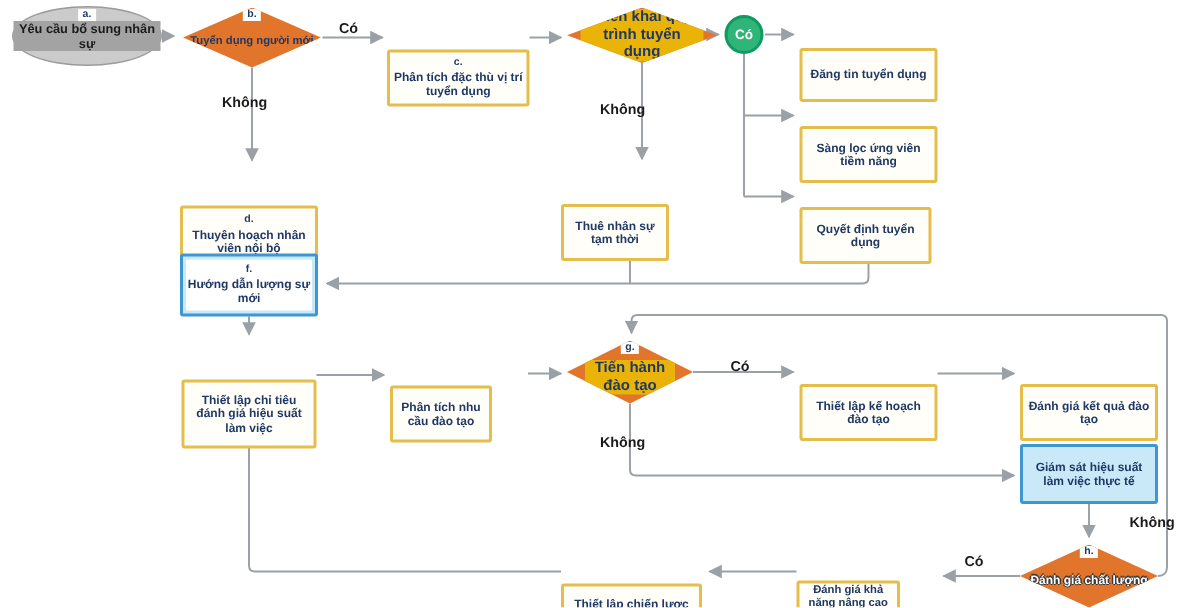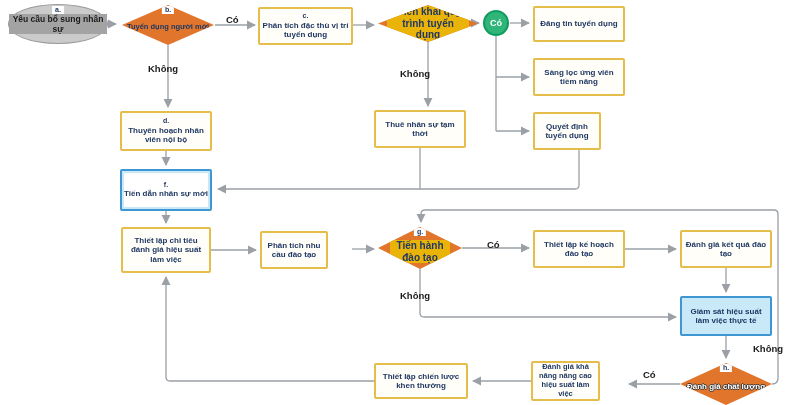--- a/index.html
+++ b/index.html
@@ -5,21 +5,21 @@
   html,body{margin:0;padding:0;background:#fff;}
   #canvas{position:relative;width:800px;height:405px;background:#fff;overflow:hidden;
           font-family:"Liberation Sans",sans-serif;}
   svg.edges{position:absolute;left:0;top:0;}
   svg.edges path{fill:none;stroke:var(--line);stroke-width:1.3;stroke-linejoin:round;}
   svg.edges marker path{fill:var(--line);stroke:none;}
 
   .node{position:absolute;box-sizing:border-box;display:flex;flex-direction:column;
         align-items:center;justify-content:center;text-align:center;line-height:1.18;}
   .rect{border:2px solid var(--process_border);background:var(--process_fill);
-        border-radius:2px;font-size:8px;font-weight:bold;color:var(--text_dark);padding:1px 2px;}
+        border-radius:2px;font-size:8px;font-weight:bold;color:var(--text_dark);padding:1px 2px;margin-top:26px;}
   .tag-inline{font-size:7px;font-weight:bold;color:var(--text_dark);}
   .blue{border:2.5px solid var(--highlight_border);background:var(--highlight_fill);
         border-radius:2px;font-size:8px;font-weight:bold;color:var(--text_dark);padding:2px;}
   .blue .inner{background:#fff;width:100%;flex:1;display:flex;flex-direction:column;
         align-items:center;justify-content:center;border-radius:1px;}
   .ellipse{border-radius:50%;background:var(--start_fill);border:1.5px solid var(--start_border);}
   .ellipse .lbl{background:#a3a3a3;padding:0 2px;font-size:8.5px;font-weight:bold;color:var(--start_text);}
   .diamond{background:var(--diamond_fill);
         clip-path:polygon(50% 0,100% 50%,50% 100%,0 50%);}
   .diamond .dtext{font-size:7.5px;font-weight:bold;color:var(--text_dark);text-align:right;}
@@ -93,37 +93,37 @@
   <div class="node circle" style="left:483px;top:10px;width:26px;height:26px">
     <div>Có</div>
   </div>
 
   <div class="node rect" style="left:533px;top:6px;width:92px;height:36px">
     <div>Đăng tin tuyển dụng</div>
   </div>
   <div class="node rect" style="left:533px;top:58px;width:92px;height:38px">
     <div>Sàng lọc ứng viên tiềm năng</div>
   </div>
-  <div class="node rect" style="left:533px;top:112px;width:68px;height:38px">
+  <div class="node rect" style="left:533px;top:112px;width:88px;height:38px">
     <div>Quyết định tuyển dụng</div>
   </div>
 
   <div class="node rect" style="left:120px;top:111px;width:92px;height:40px">
     <div class="tag-inline">d.</div>
     <div>Thuyên hoạch nhân viên nội bộ</div>
   </div>
 
-  <div class="node rect" style="left:374px;top:110px;width:92px;height:38px">
+  <div class="node rect" style="left:374px;top:110px;width:72px;height:38px">
     <div>Thuê nhân sự tạm thời</div>
   </div>
 
   <div class="node blue" style="left:120px;top:169px;width:92px;height:42px">
     <div class="inner">
       <div class="tag-inline">f.</div>
-      <div>Tiến dẫn nhân sự mới</div>
+      <div>Hướng dẫn lượng sự mới</div>
     </div>
   </div>
 
   <div class="node rect" style="left:121px;top:227px;width:90px;height:46px">
     <div>Thiết lập chỉ tiêu đánh giá hiệu suất làm việc</div>
   </div>
 
   <div class="node rect" style="left:260px;top:231px;width:68px;height:38px">
     <div>Phân tích nhu cầu đào tạo</div>
   </div>

